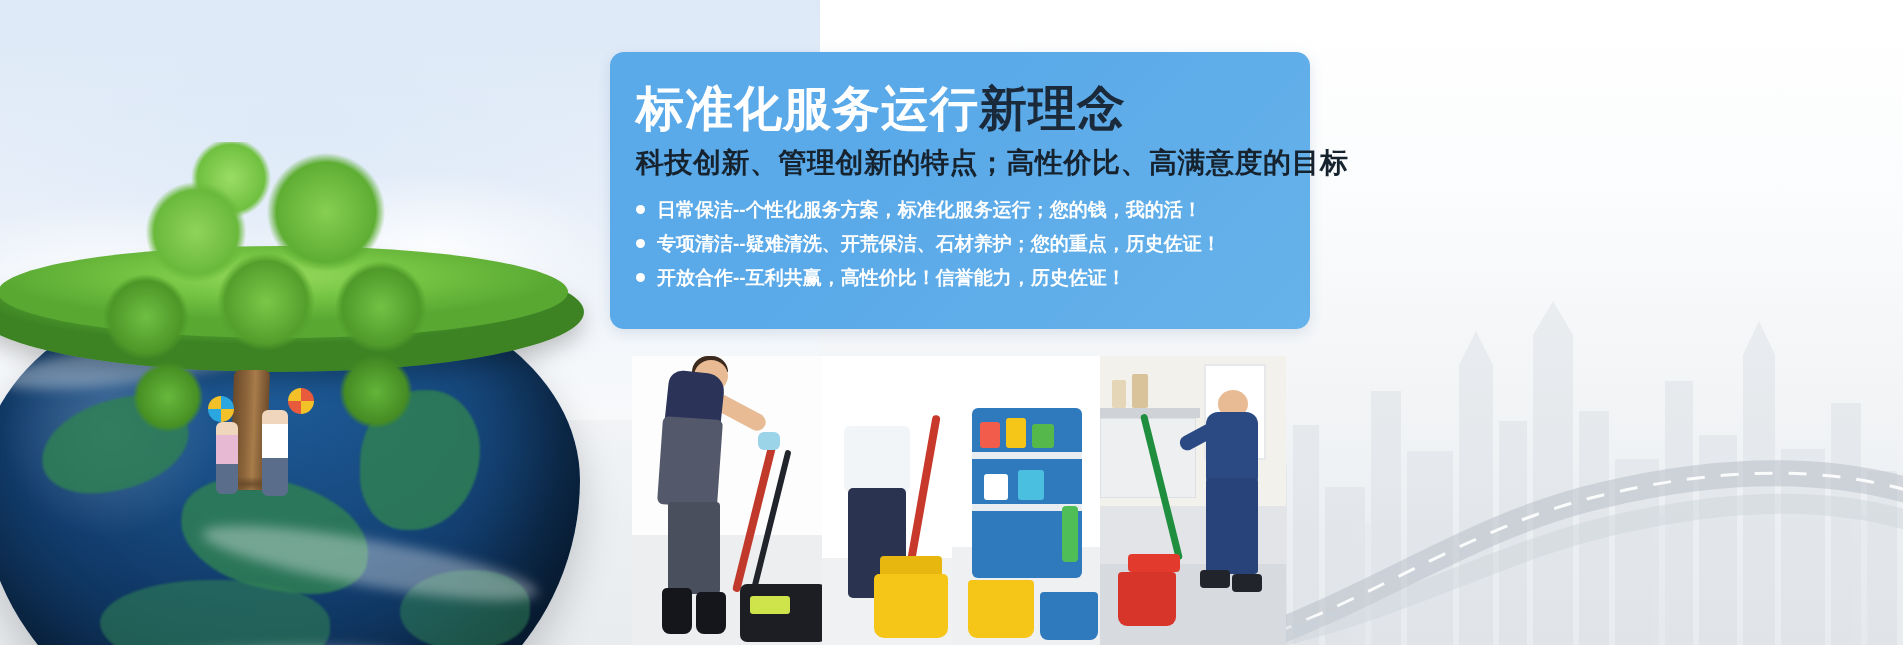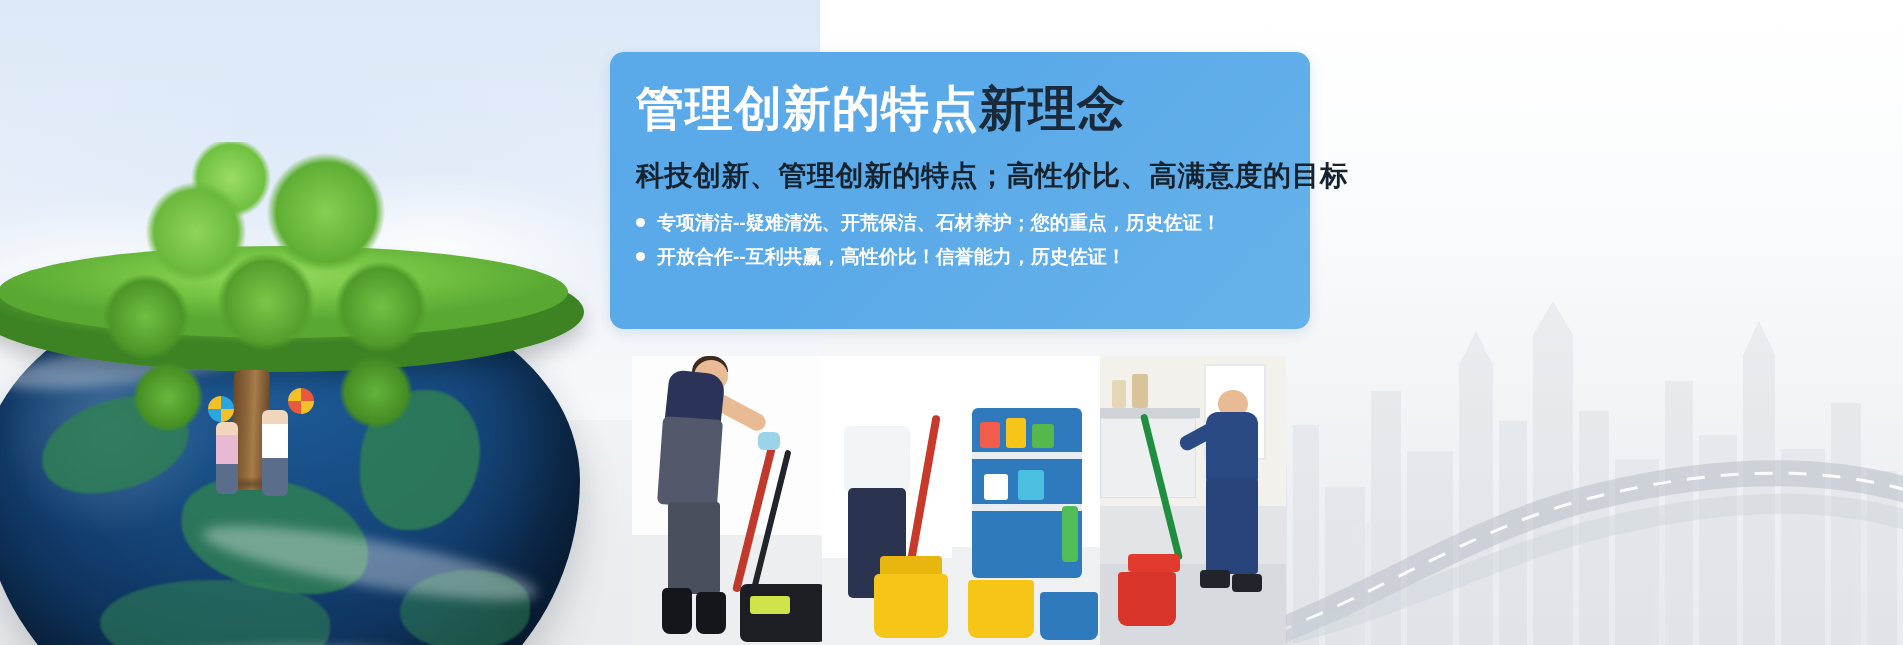--- a/index.html
+++ b/index.html
@@ -113,21 +113,21 @@
     position:absolute; left:610px; top:52px; width:700px; height:277px;
     background:linear-gradient(135deg,#5aa9e8 0%, #5aa9e8 40%, #66b2ea 100%);
     border-radius:14px;
     box-shadow:0 4px 14px rgba(40,90,140,.14);
     padding:32px 0 0 26px;
   }
   .title { font-size:48px; line-height:1.05; font-weight:700; letter-spacing:1px; white-space:nowrap; }
   .title .w { color:#ffffff; }
   .title .d { color:#1b2a3a; }
   .subtitle {
-    margin-top:23px; font-size:28px; font-weight:700; color:#16232f;
+    margin-top:10px; font-size:28px; font-weight:700; color:#16232f;
     letter-spacing:.5px; white-space:nowrap;
   }
   .bullets { margin-top:18px; }
   .bullet {
     display:flex; align-items:center; gap:12px;
     color:#ffffff; font-size:19px; font-weight:700;
     line-height:1.0; margin-bottom:15px; white-space:nowrap;
   }
   .dot { width:9px; height:9px; border-radius:50%; background:#ffffff; flex:0 0 auto; }
 
@@ -263,25 +263,29 @@
     <div class="grass-top"></div>
     <div class="tree-canopy"></div>
     <div class="trunk"></div>
     <div class="pinwheel pw1"></div>
     <div class="pinwheel pw2"></div>
     <div class="kid kid-a"></div>
     <div class="kid kid-b"></div>
   </div>
 
   <div class="panel">
-    <div class="title"><span class="w">管理创新的特点</span><span class="d">新理念</span></div>
+    <div class="title"><span class="w">标准化服务运行</span><span class="d">新理念</span></div>
 
     <div class="subtitle">科技创新、管理创新的特点；高性价比、高满意度的目标</div>
 
     <div class="bullets">
+      <div class="bullet">
+        <span class="dot"></span>
+        <span>日常保洁--个性化服务方案，标准化服务运行；您的钱，我的活！</span>
+      </div>
       <div class="bullet">
         <span class="dot"></span>
         <span>专项清洁--疑难清洗、开荒保洁、石材养护；您的重点，历史佐证！</span>
       </div>
       <div class="bullet">
         <span class="dot"></span>
         <span>开放合作--互利共赢，高性价比！信誉能力，历史佐证！</span>
       </div>
     </div>
   </div>

